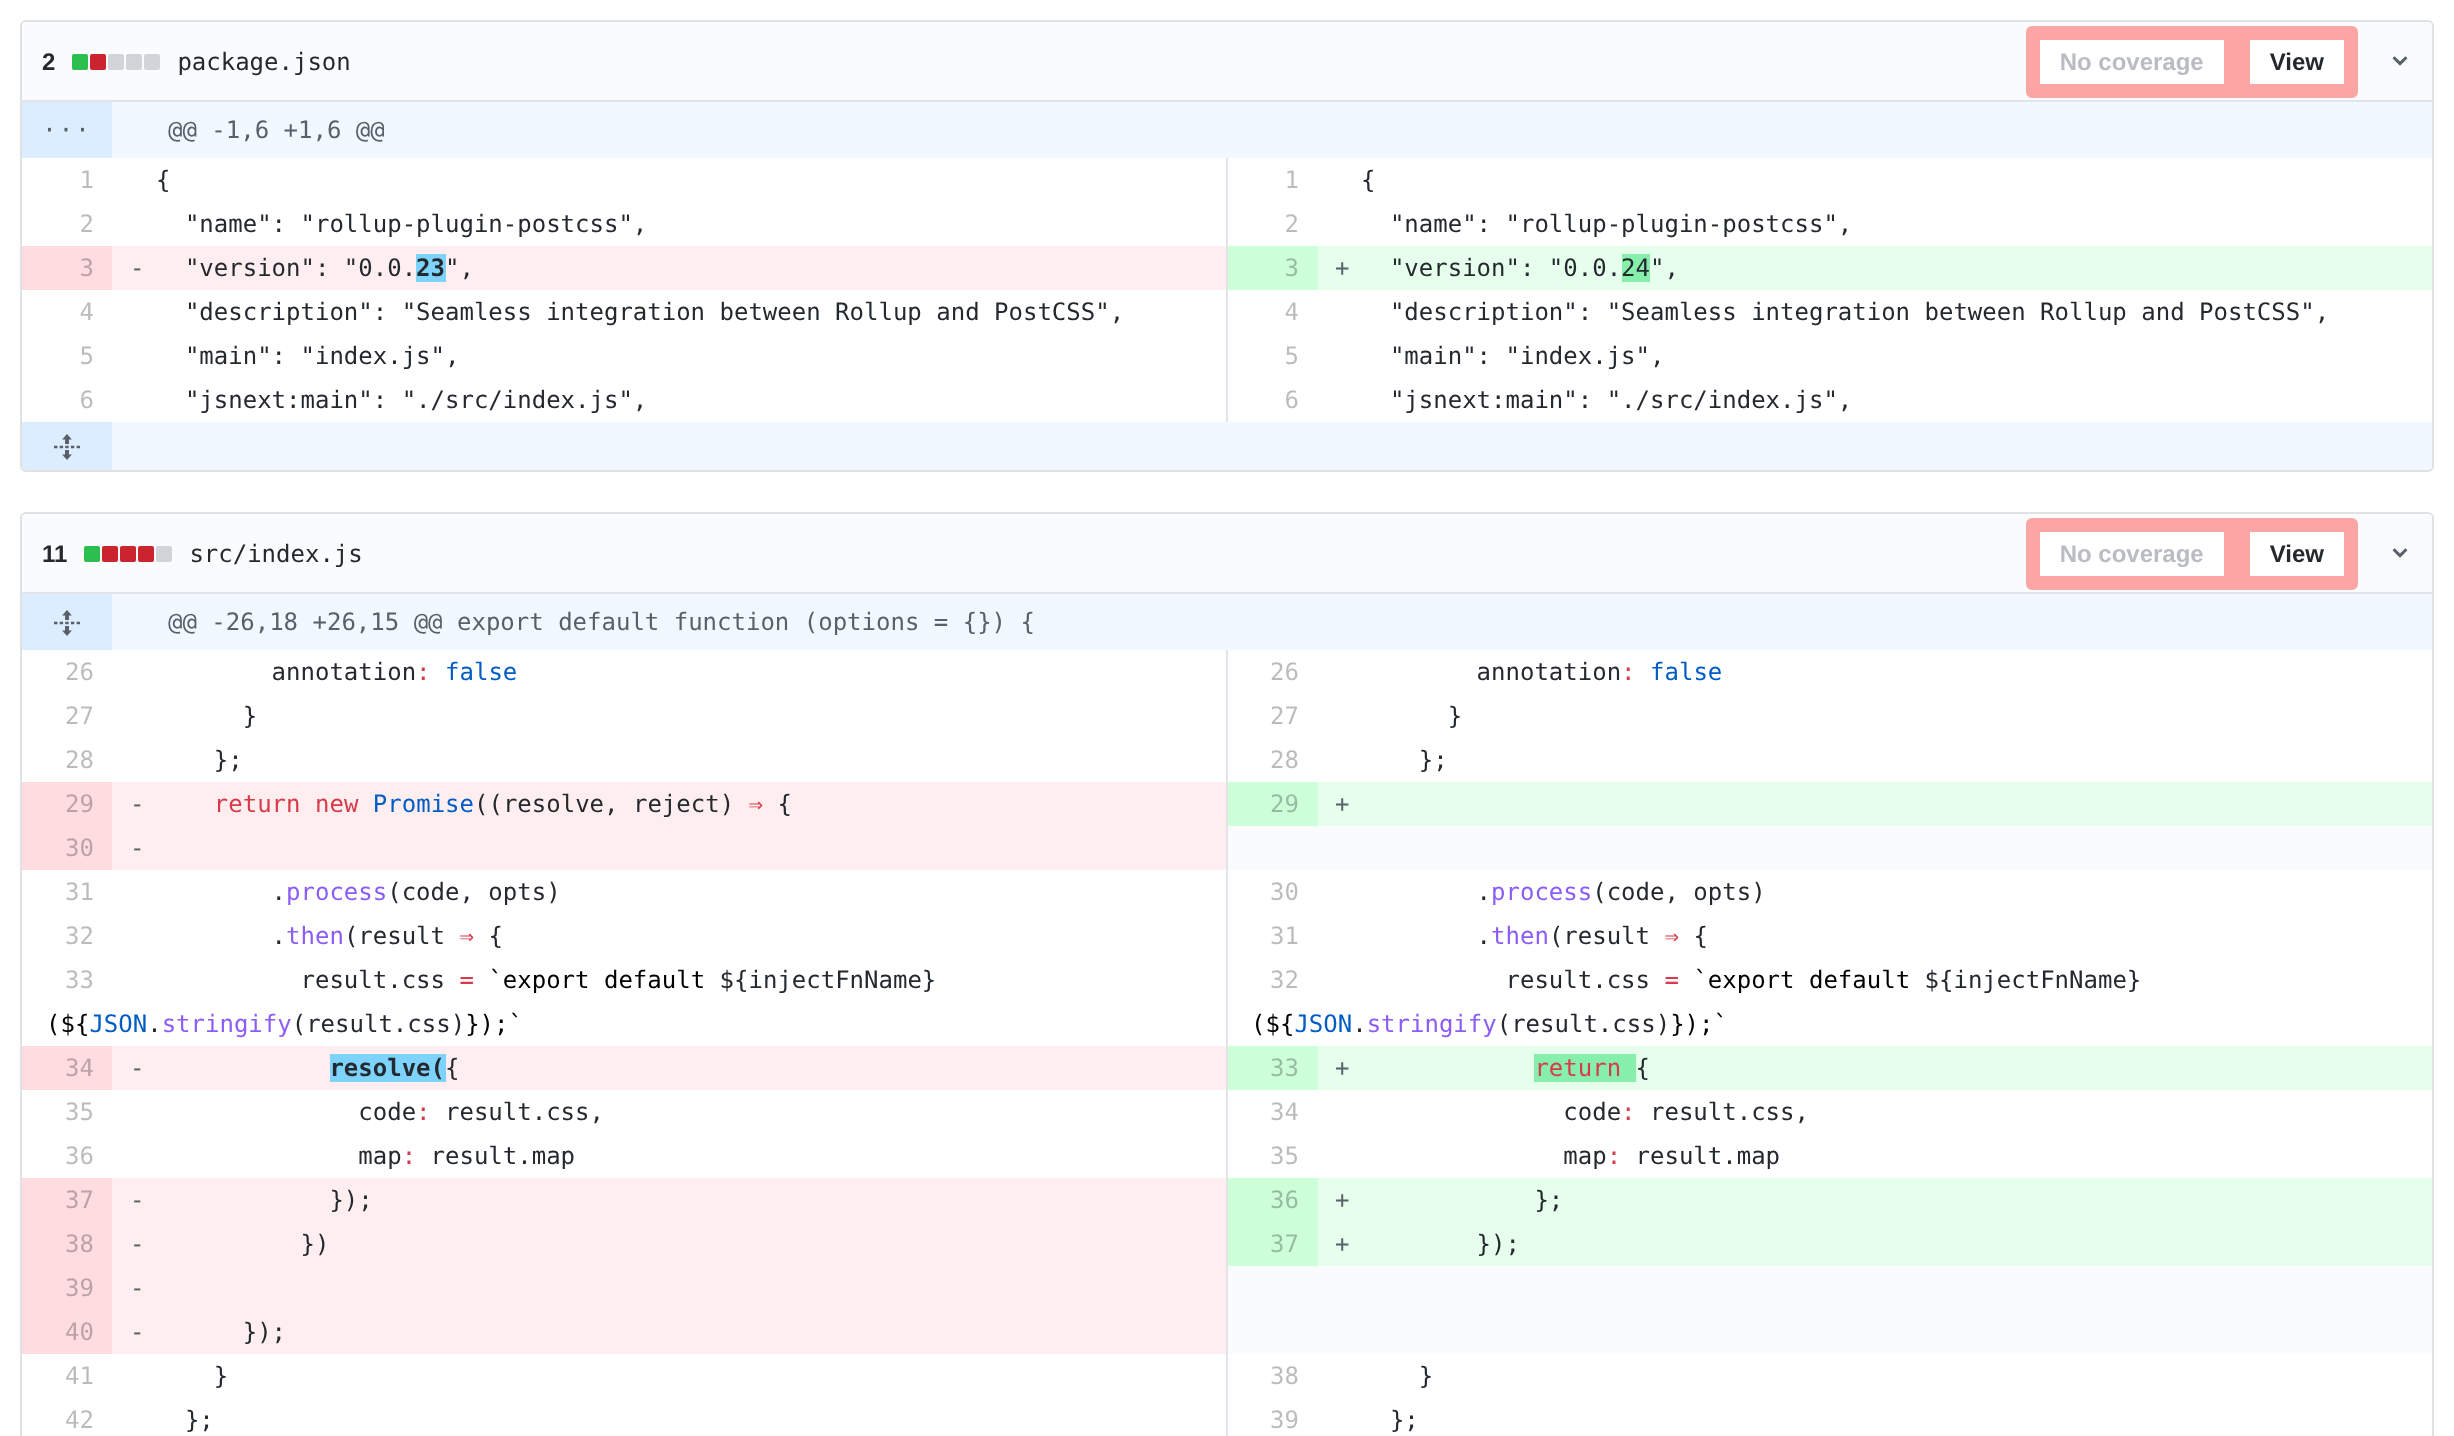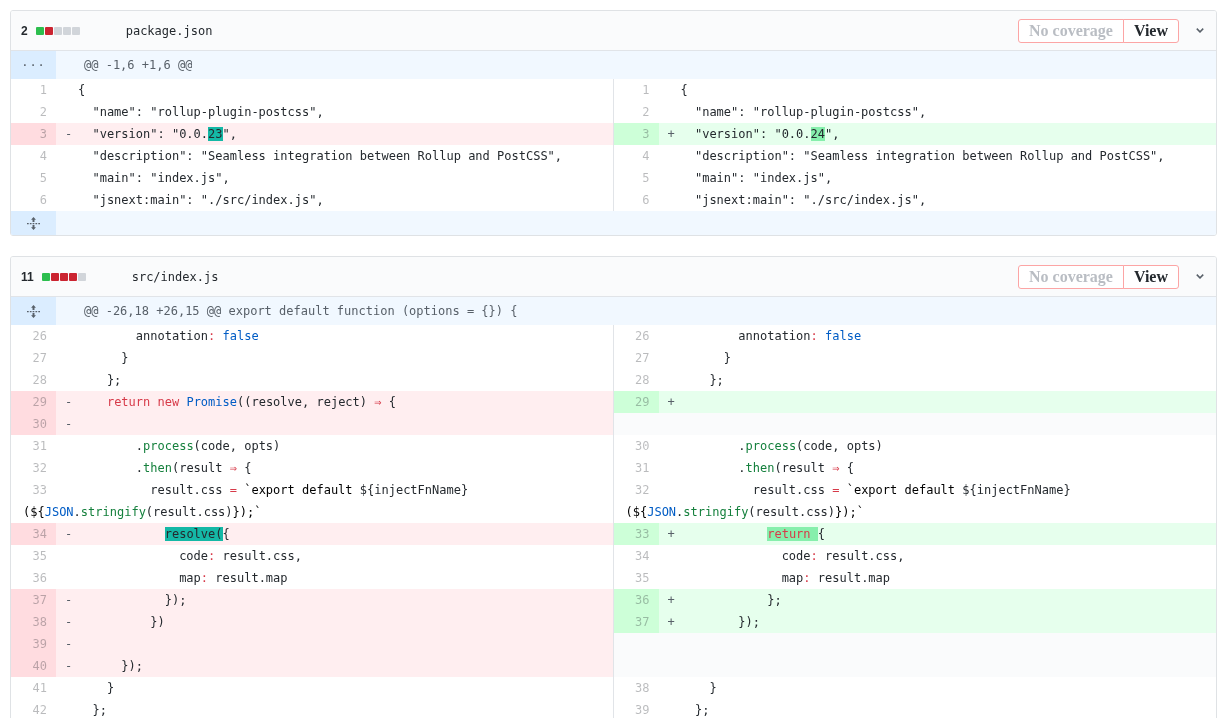--- a/index.html
+++ b/index.html
@@ -12,50 +12,50 @@
 
   
   .file-header{display:flex;align-items:center;height:40px;background:#fafbfc;
     border-bottom:1px solid #e1e4e8;padding:0 10px;box-sizing:border-box;}
   .changes{font-weight:700;font-size:12px;color:#24292e;margin-right:7px;}
   .diffstat{display:flex;align-items:center;margin-right:9px;}
   .sq{width:8px;height:8px;margin-left:1px;border-radius:1px;display:inline-block;}
   .sq-added{background:#2cbe4e;}
   .sq-deleted{background:#cb2431;}
   .sq-neutral{background:#d1d5da;}
-  .fname{font-family:"DejaVu Sans Mono","Liberation Mono",monospace;font-size:12px;color:#24292e;cursor:pointer;margin-left:37px;}
+  .fname{font-family:"DejaVu Sans Mono","Liberation Mono",monospace;font-size:12px;color:#24292e;cursor:pointer;}
   .actions{margin-left:auto;display:flex;align-items:center;}
-  .btn{font-family:Liberation Serif, serif;font-size:16px;font-weight:600;line-height:16px;
-    padding:3px 10px;background:#fff;border:1px solid #fca5a5;color:#24292e;cursor:pointer;}
+  .btn{font-family:Liberation Sans, sans-serif;font-size:12px;font-weight:600;line-height:16px;
+    padding:3px 10px;background:#fff;border:7px solid #fca5a5;color:#24292e;cursor:pointer;}
   .btn-coverage{color:#b9bdc3;border-radius:3px 0 0 3px;}
   .btn-view{border-radius:0 3px 3px 0;margin-left:-1px;}
   .chev{margin-left:15px;display:flex;align-items:center;cursor:pointer;}
 
   
   .diff{font-family:"DejaVu Sans Mono","Liberation Mono",monospace;font-size:12px;color:#24292e;}
   .row{display:flex;align-items:stretch;}
   .side{width:50%;box-sizing:border-box;background:#fff;min-height:22px;}
   .side.sl{border-right:1px solid #e1e4e8;}
   .code-line{display:flex;height:22px;line-height:22px;}
   .num{width:45px;flex:none;text-align:right;padding-right:9px;box-sizing:border-box;
     color:rgba(27,31,35,.3);cursor:pointer;user-select:none;}
   .mark{width:22px;flex:none;padding-left:9px;box-sizing:border-box;color:#586069;}
   .code{flex:1;white-space:pre;overflow:hidden;}
   .cont{height:22px;line-height:22px;padding-left:12px;white-space:pre;overflow:hidden;}
   .side.del{background:#ffeef0;}
   .side.del .num{background:#ffdce0;}
   .side.add{background:#e6ffed;}
   .side.add .num{background:#cdffd8;}
   .side.empty{background:#fafbfc;}
-  .del .whl{background:#14b8a6;}
+  .del .whl{background:#7dd3fc;font-weight:bold;}
   .add .whl{background:#86efac;}
   .tok-p{color:#24292e;}
   .tok-k{color:#d73a49;}
   .tok-b{color:#005cc5;}
-  .tok-f{color:#15803d;text-align:center;}
+  .tok-f{color:#8b5cf6;text-align:center;}
   .tok-s{color:#000000;}
   .tok-h{color:#586069;}
 
   
   .hunk-row{display:flex;height:28px;line-height:28px;background:#f1f8ff;color:#586069;}
   .hunk-gutter{width:45px;flex:none;background:#dbedff;text-align:center;color:#586069;
     letter-spacing:1px;display:flex;align-items:center;justify-content:center;}
   .hunk-text{padding-left:28px;white-space:pre;overflow:hidden;}
   .expand-row{height:24px;line-height:24px;}
 </style>

